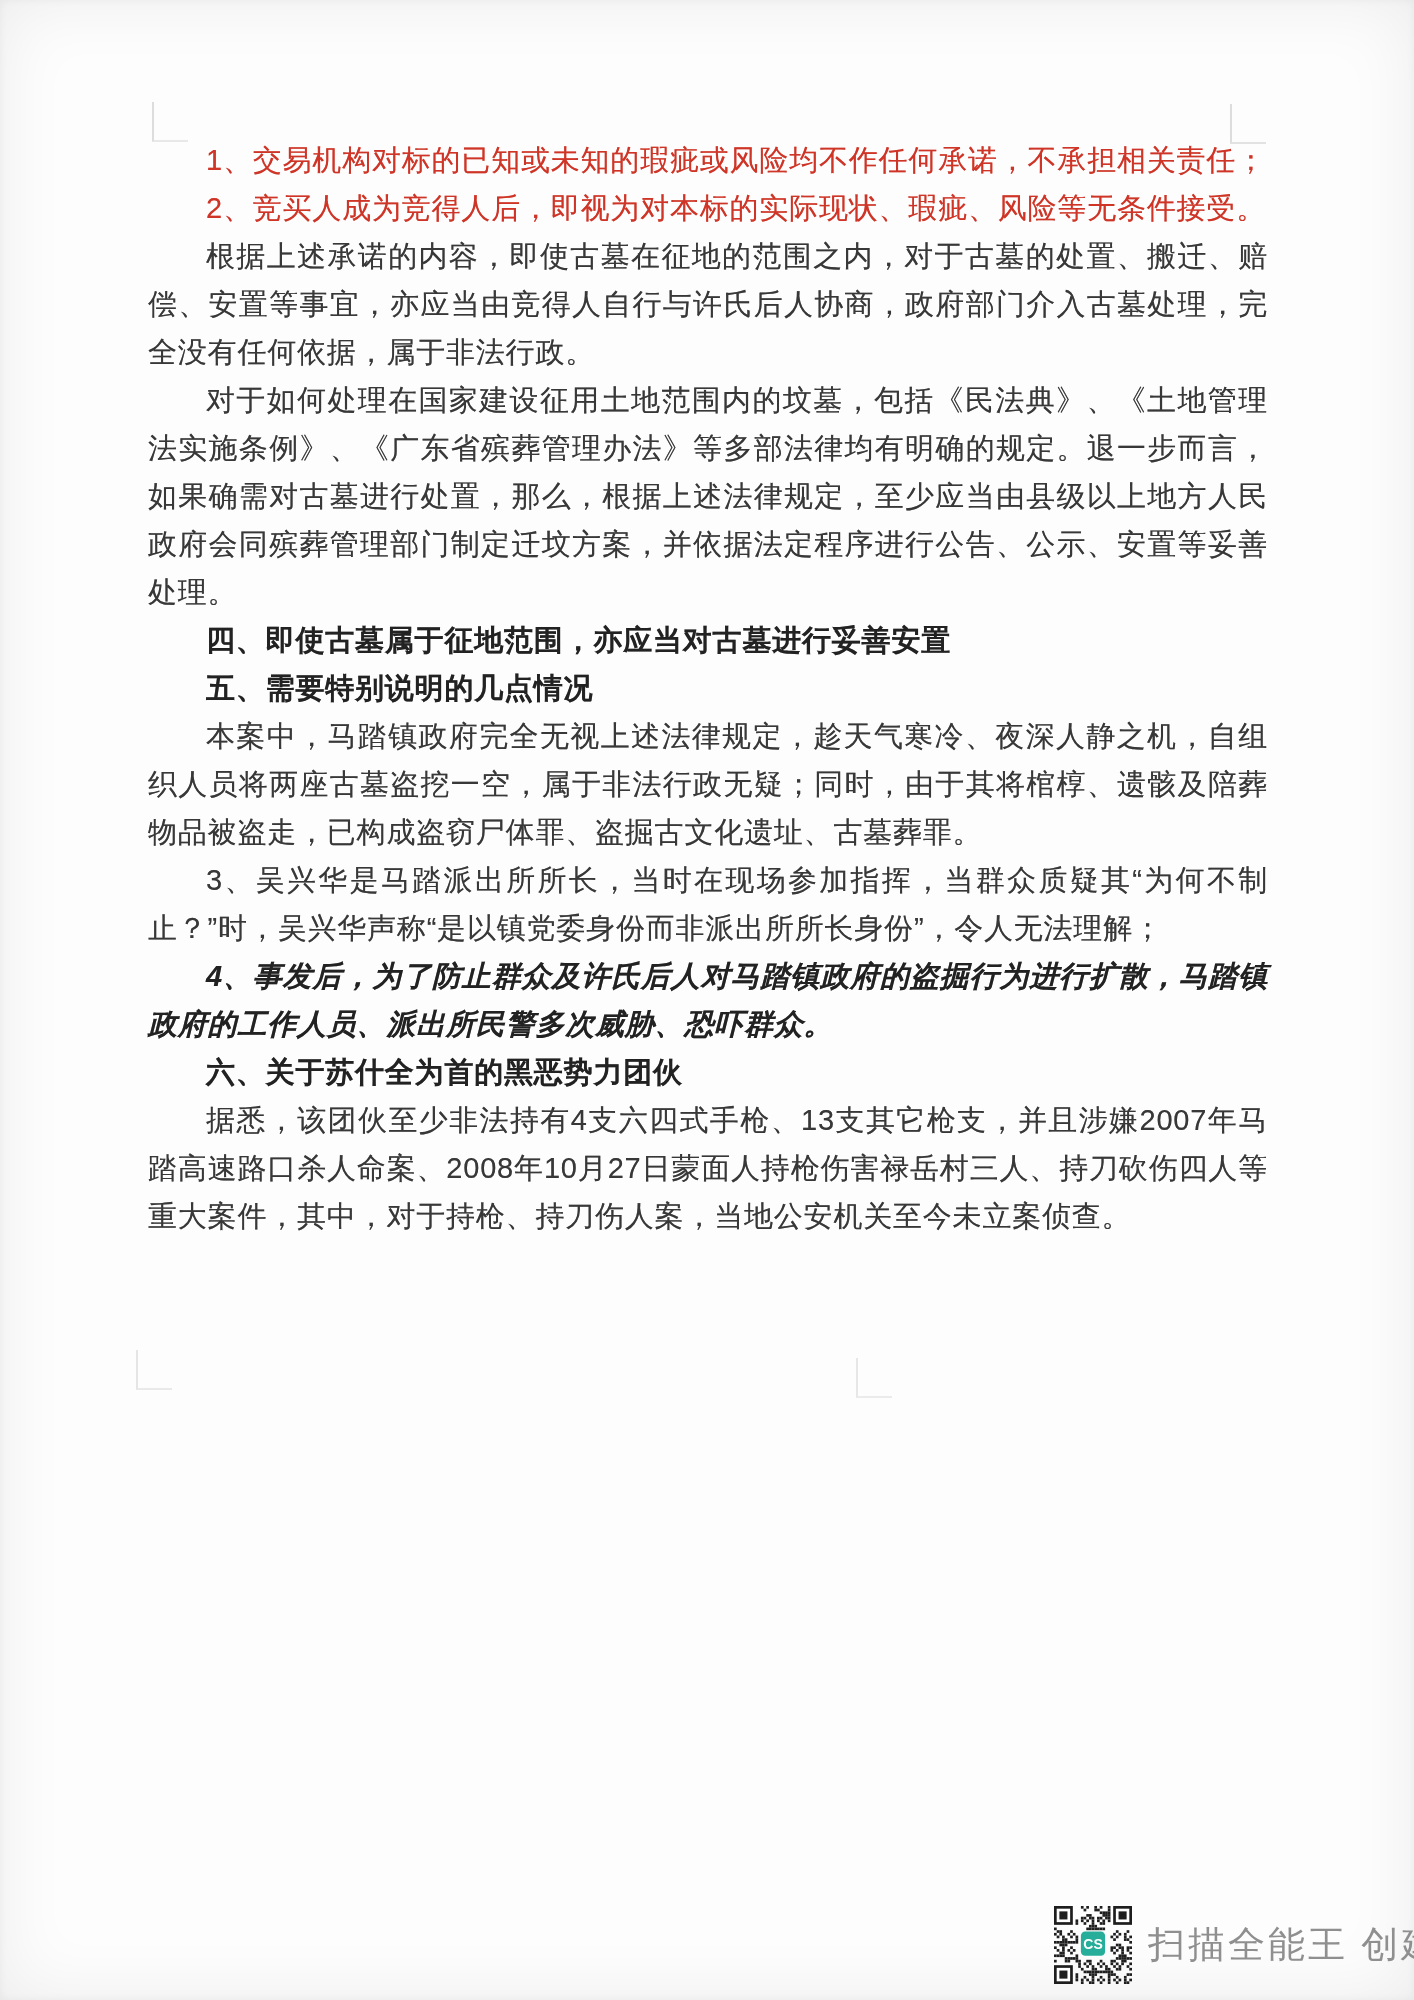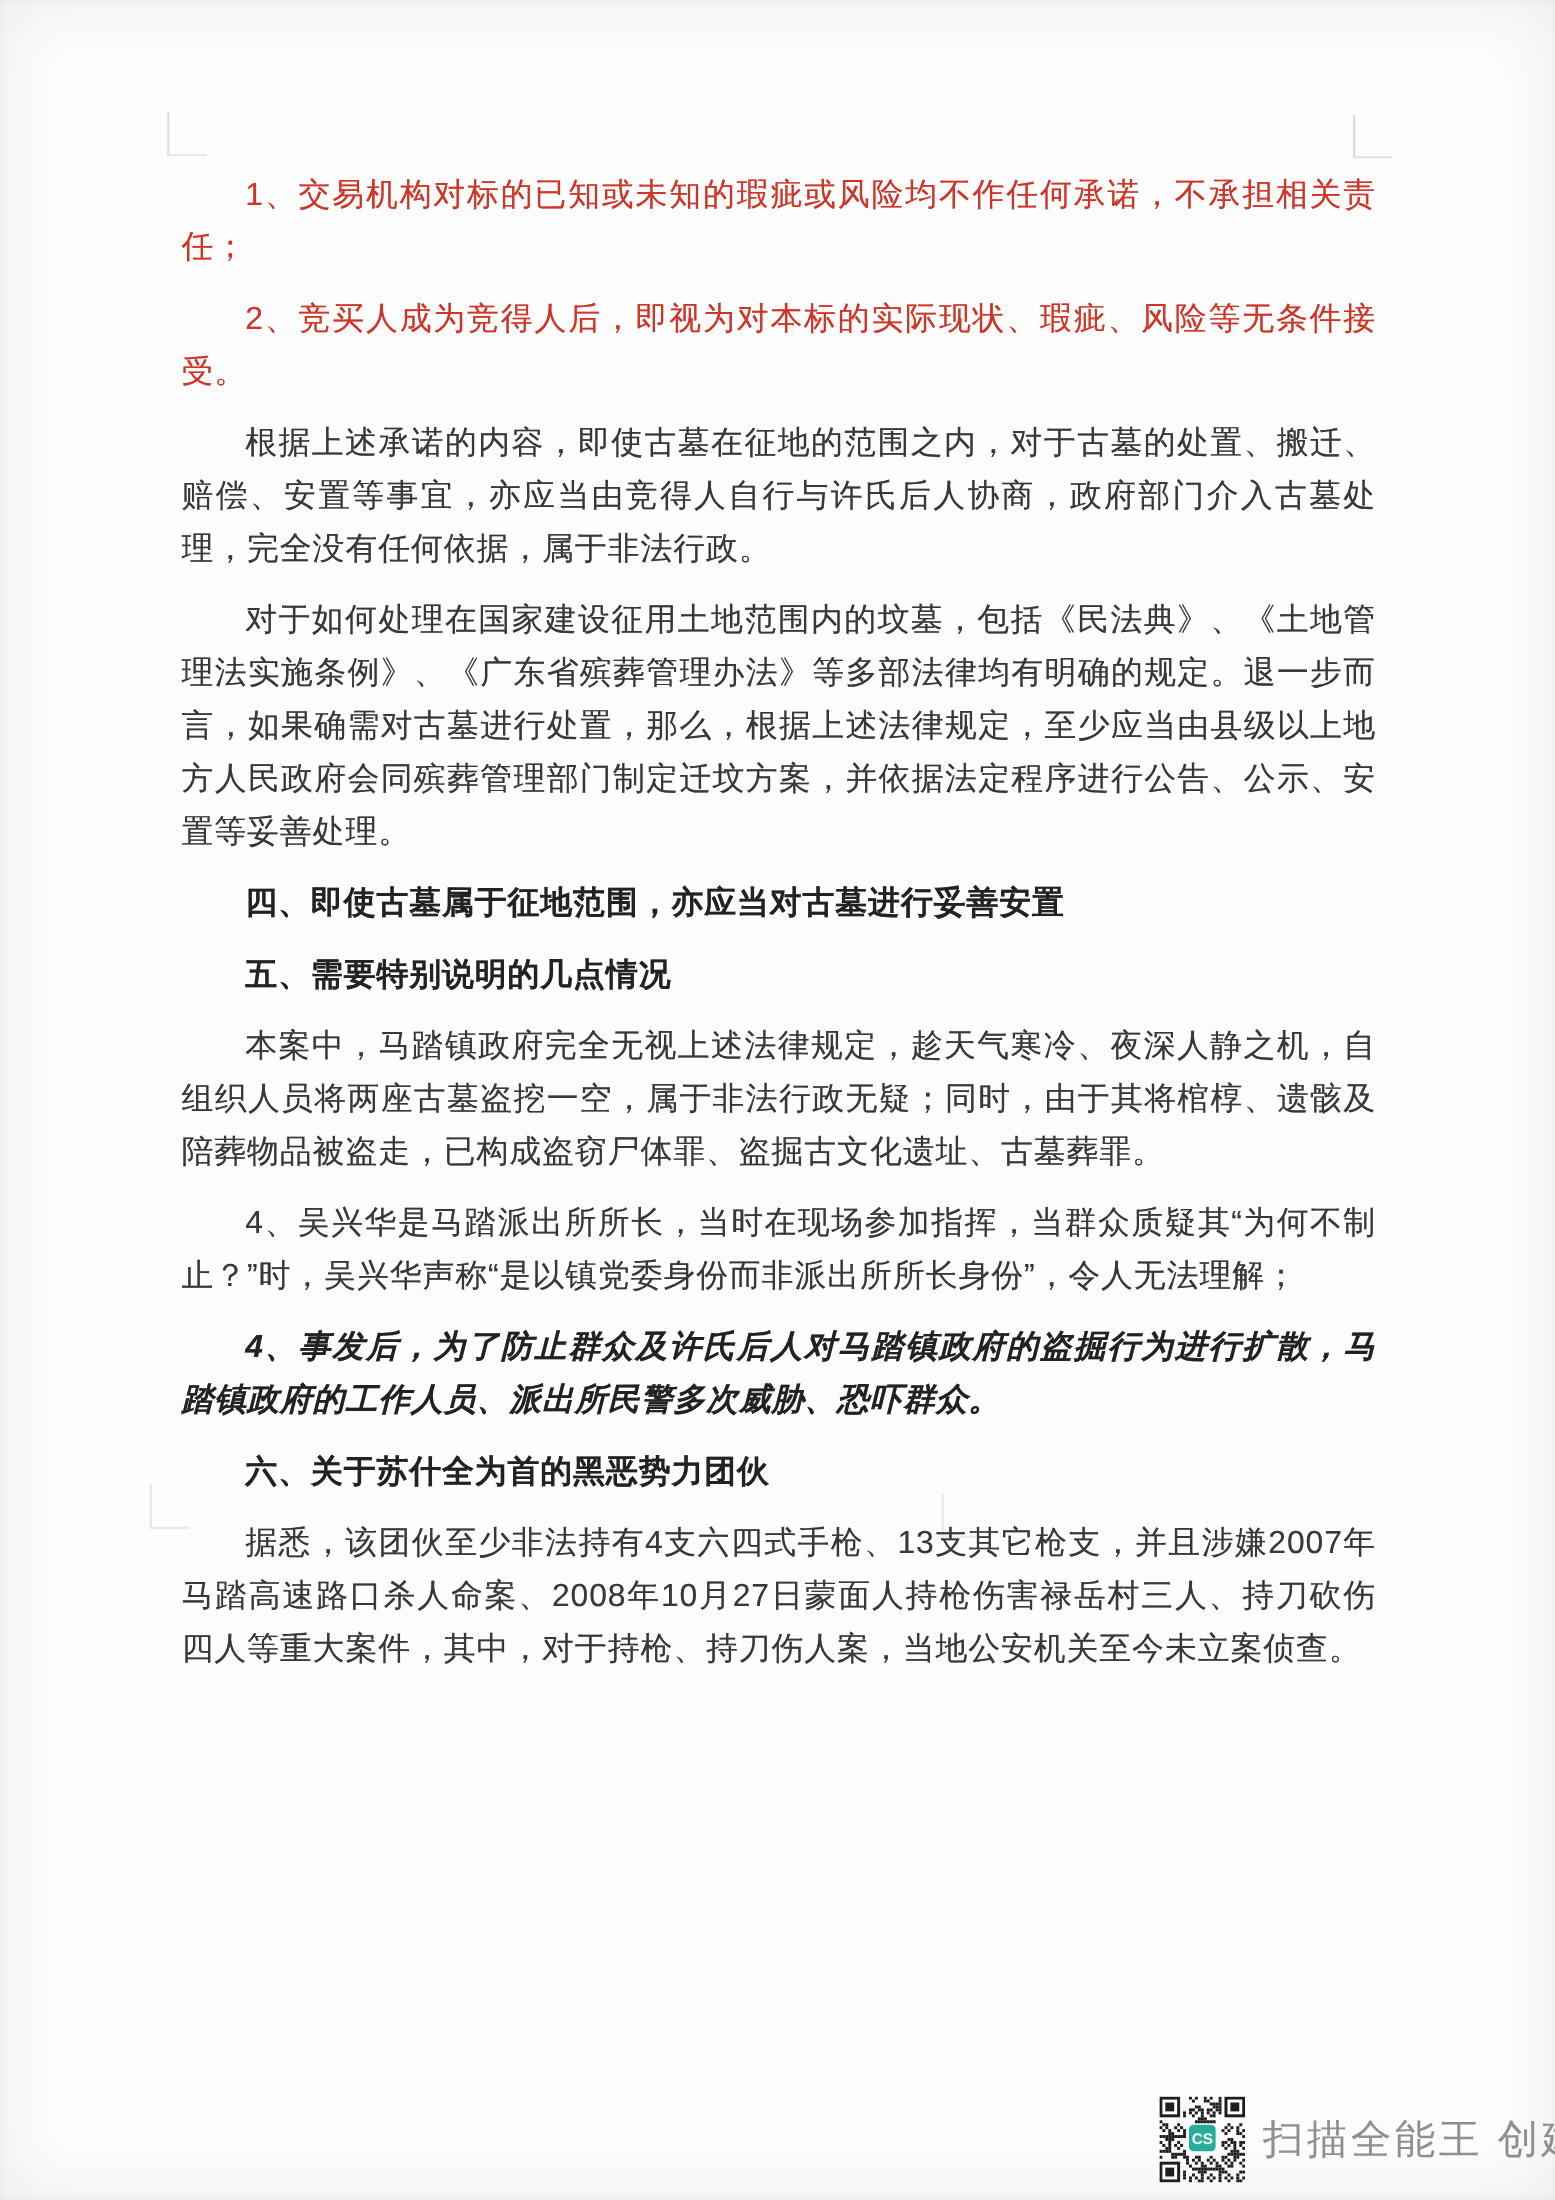--- a/index.html
+++ b/index.html
@@ -25,21 +25,21 @@
     left: 148px;
     top: 136px;
     width: 1120px;
     font-size: 29px;
     line-height: 48px;
     letter-spacing: 0.8px;
     color: var(--body-color, #383838);
     text-align: justify;
   }
   .para {
-    margin: 17px;
+    margin: 0;
     text-indent: 2em;
     
     text-shadow: 0 0 0.6px rgba(60,60,60,0.55);
   }
   .p-red {
     color: var(--red-color, #cf3527);
     text-shadow: 0 0 0.6px rgba(207,53,39,0.55);
   }
   .p-heading {
     font-weight: bold;
@@ -96,21 +96,21 @@
   <div class="mark m-br"></div>
 
   <div class="doc-body" id="doc-body">
       <p class="para p-red">1、交易机构对标的已知或未知的瑕疵或风险均不作任何承诺，不承担相关责任；</p>
       <p class="para p-red">2、竞买人成为竞得人后，即视为对本标的实际现状、瑕疵、风险等无条件接受。</p>
       <p class="para p-body">根据上述承诺的内容，即使古墓在征地的范围之内，对于古墓的处置、搬迁、赔偿、安置等事宜，亦应当由竞得人自行与许氏后人协商，政府部门介入古墓处理，完全没有任何依据，属于非法行政。</p>
       <p class="para p-body">对于如何处理在国家建设征用土地范围内的坟墓，包括《民法典》、《土地管理法实施条例》、《广东省殡葬管理办法》等多部法律均有明确的规定。退一步而言，如果确需对古墓进行处置，那么，根据上述法律规定，至少应当由县级以上地方人民政府会同殡葬管理部门制定迁坟方案，并依据法定程序进行公告、公示、安置等妥善处理。</p>
       <p class="para p-heading">四、即使古墓属于征地范围，亦应当对古墓进行妥善安置</p>
       <p class="para p-heading">五、需要特别说明的几点情况</p>
       <p class="para p-body">本案中，马踏镇政府完全无视上述法律规定，趁天气寒冷、夜深人静之机，自组织人员将两座古墓盗挖一空，属于非法行政无疑；同时，由于其将棺椁、遗骸及陪葬物品被盗走，已构成盗窃尸体罪、盗掘古文化遗址、古墓葬罪。</p>
-      <p class="para p-body">4、吴兴华是马踏派出所所长，当时在现场参加指挥，当群众质疑其“为何不制止？”时，吴兴华声称“是以镇党委身份而非派出所所长身份”，令人无法理解；</p>
+      <p class="para p-body">3、吴兴华是马踏派出所所长，当时在现场参加指挥，当群众质疑其“为何不制止？”时，吴兴华声称“是以镇党委身份而非派出所所长身份”，令人无法理解；</p>
       <p class="para p-bold">4、事发后，为了防止群众及许氏后人对马踏镇政府的盗掘行为进行扩散，马踏镇政府的工作人员、派出所民警多次威胁、恐吓群众。</p>
       <p class="para p-heading">六、关于苏什全为首的黑恶势力团伙</p>
       <p class="para p-body">据悉，该团伙至少非法持有4支六四式手枪、13支其它枪支，并且涉嫌2007年马踏高速路口杀人命案、2008年10月27日蒙面人持枪伤害禄岳村三人、持刀砍伤四人等重大案件，其中，对于持枪、持刀伤人案，当地公安机关至今未立案侦查。</p>
     </div>
 
   <div class="watermark">
     <svg class="qr" id="qr-svg" viewBox="0 0 29 29">
 
       <g id="qr-modules" fill="#1e1e1e">
           <rect x="0" y="0" width="7" height="7" fill="#1e1e1e"></rect>

